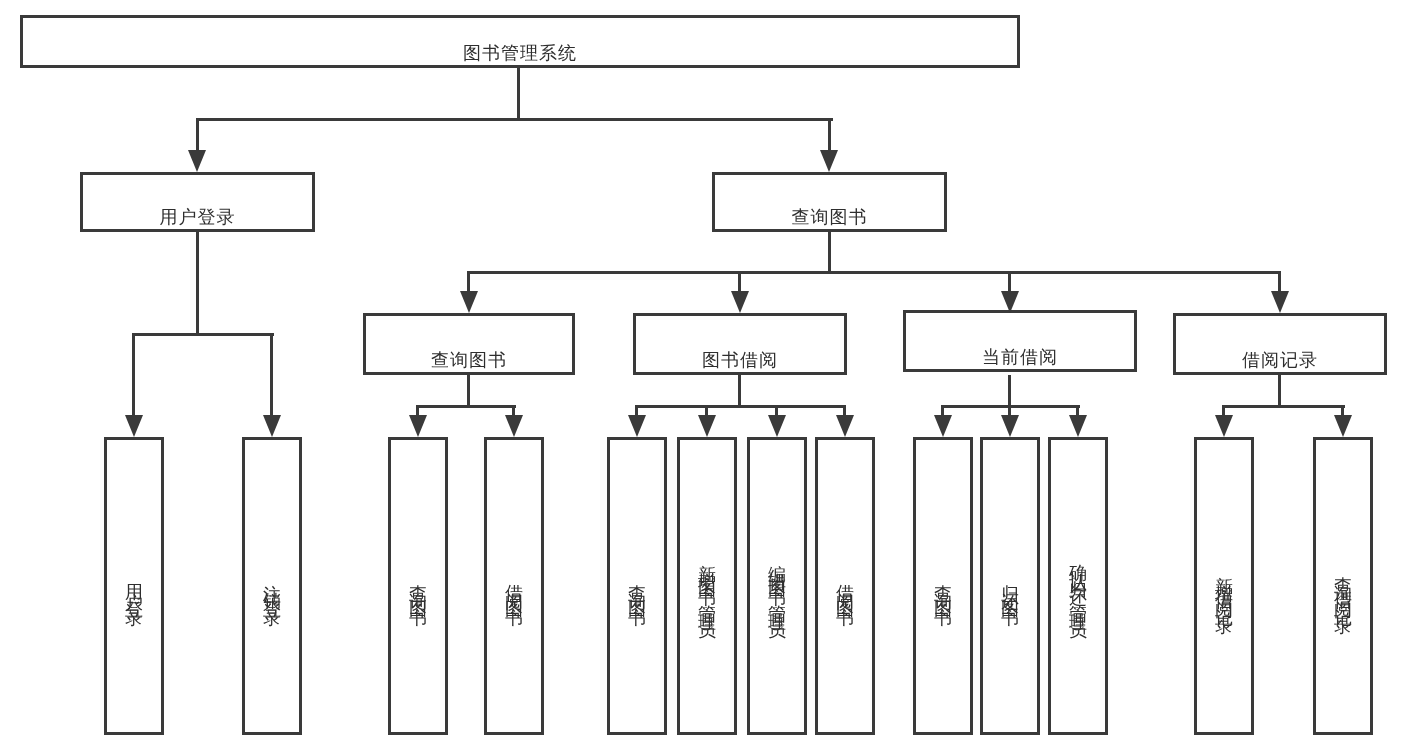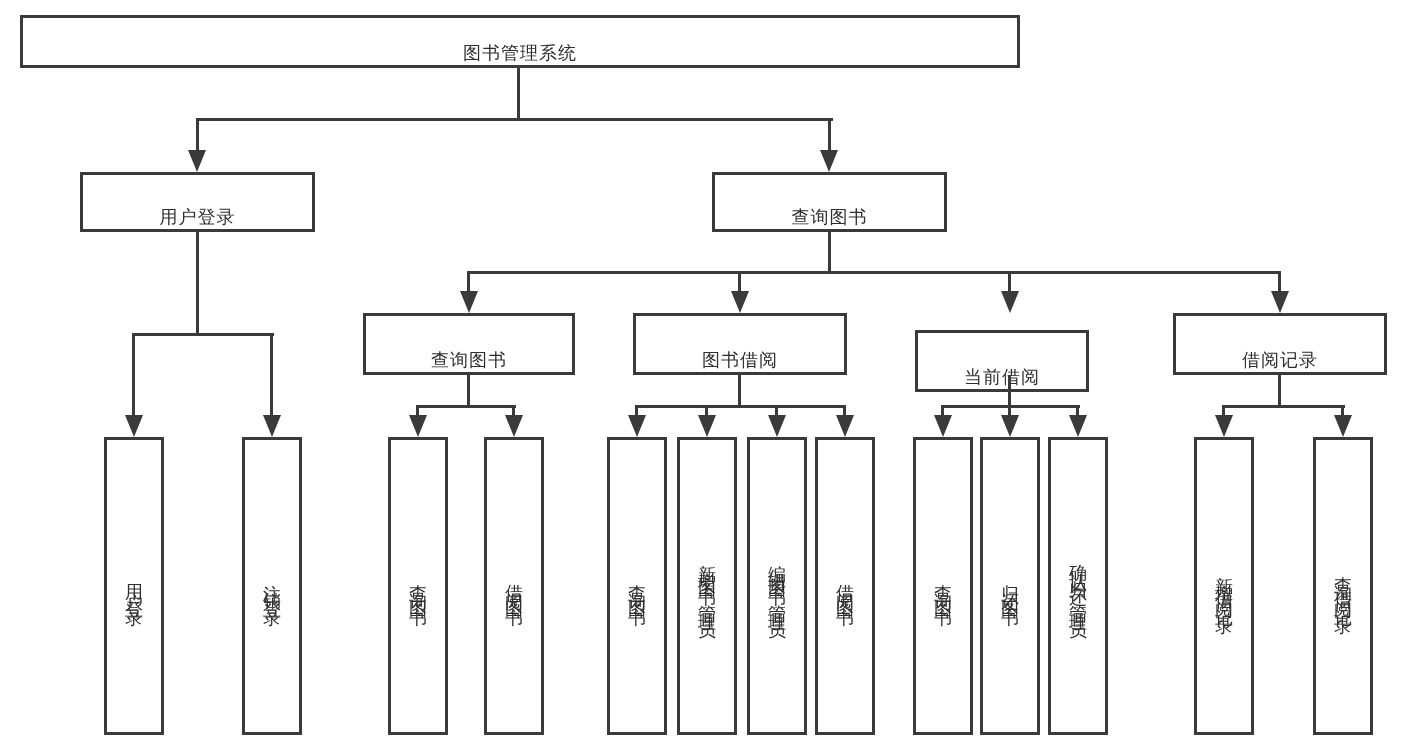--- a/index.html
+++ b/index.html
@@ -75,21 +75,21 @@
   </div>
 
   <div class="box" style="left:363px;top:313px;width:212px;height:62px;">
     <span>查询图书</span>
   </div>
 
   <div class="box" style="left:633px;top:313px;width:214px;height:62px;">
     <span>图书借阅</span>
   </div>
 
-  <div class="box" style="left:903px;top:330px;width:174px;height:62px;margin-left:12px;">
+  <div class="box" style="left:903px;top:310px;width:234px;height:62px;">
     <span>当前借阅</span>
   </div>
 
   <div class="box" style="left:1173px;top:313px;width:214px;height:62px;">
     <span>借阅记录</span>
   </div>
 
   <div class="vbox" style="left:104px;top:437px;width:60px;height:298px;">
     <span>用户登录</span>
   </div>

